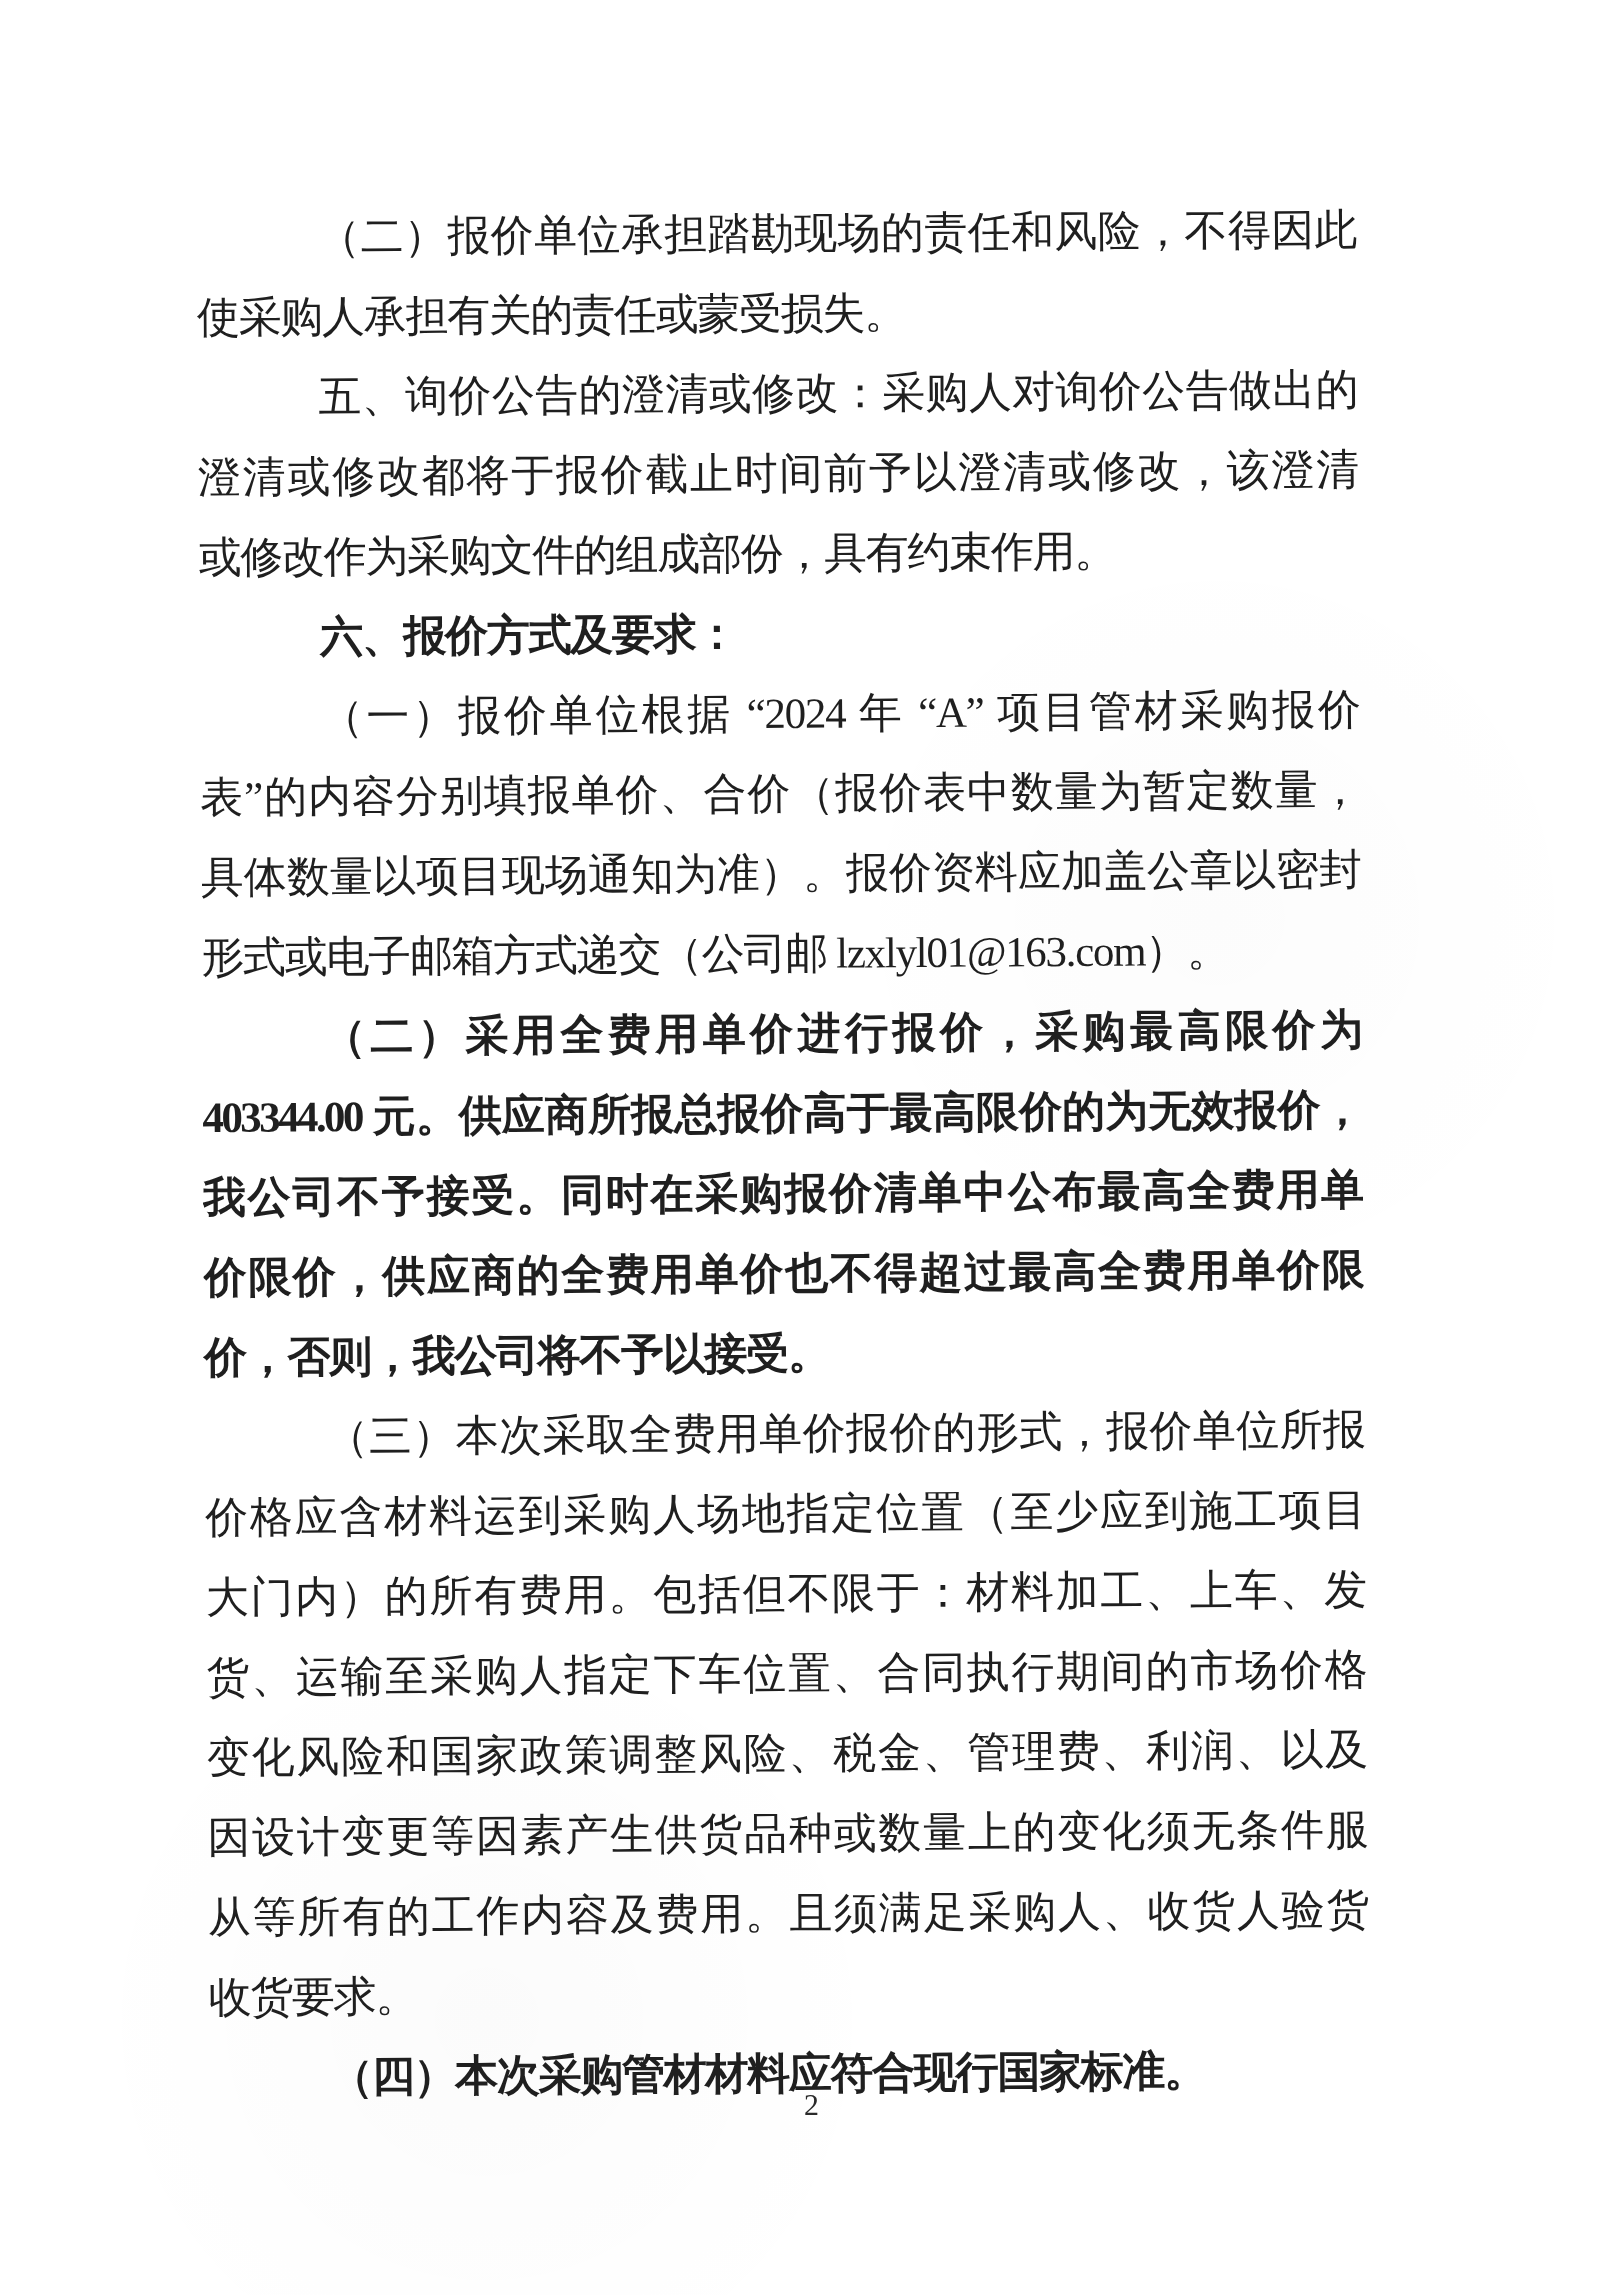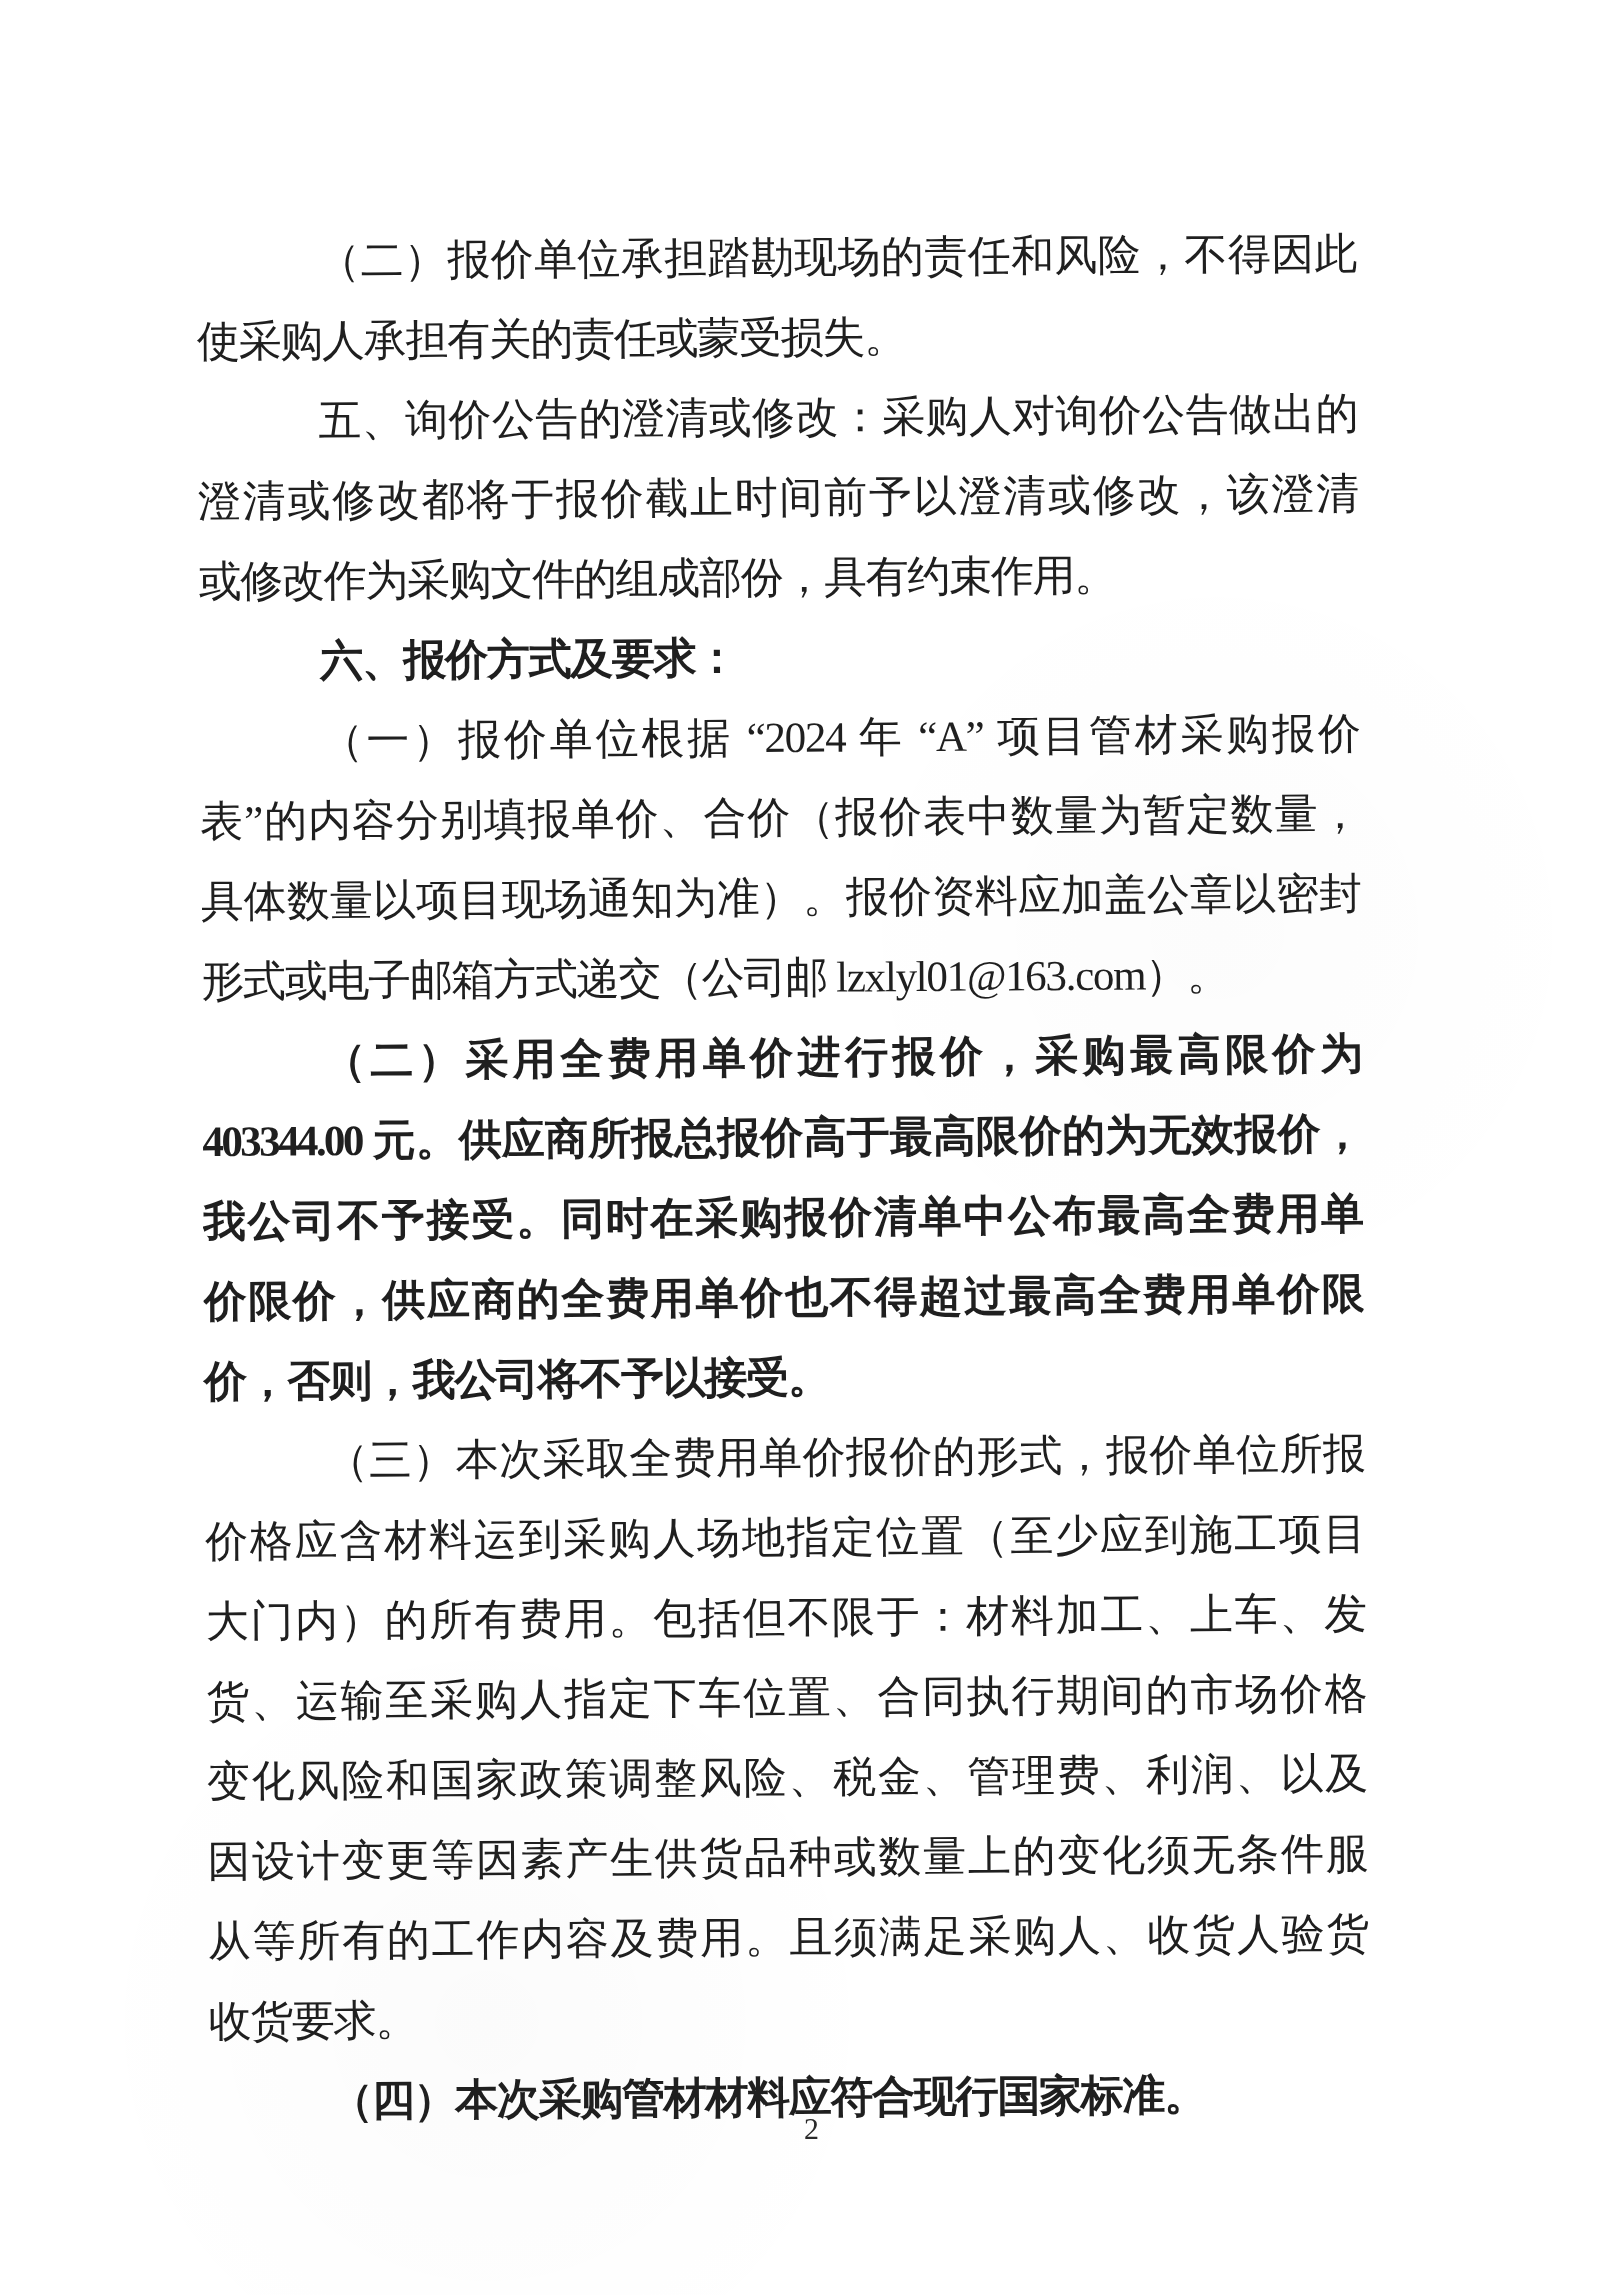--- a/index.html
+++ b/index.html
@@ -16,21 +16,20 @@
     position: relative;
   }
   
   .page {
     position: absolute;
     inset: 0;
     background:
       radial-gradient(circle at 30% 88%, rgba(0,0,0,0.015), transparent 18%),
       radial-gradient(circle at 75% 40%, rgba(0,0,0,0.01), transparent 22%),
       #ffffff;
-    margin-top: 24px;
   }
   .text-block {
     position: absolute;
     left: 196px;
     top: 194px;
     width: 1160px;
     transform: rotate(-0.4deg);
     transform-origin: 50% 0;
     color: #1f1f1f;
   }

